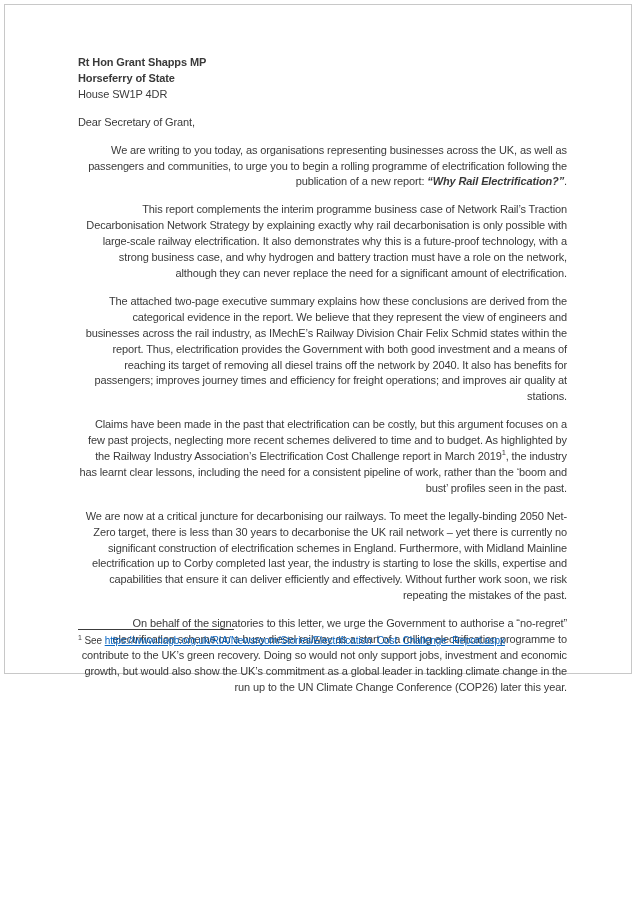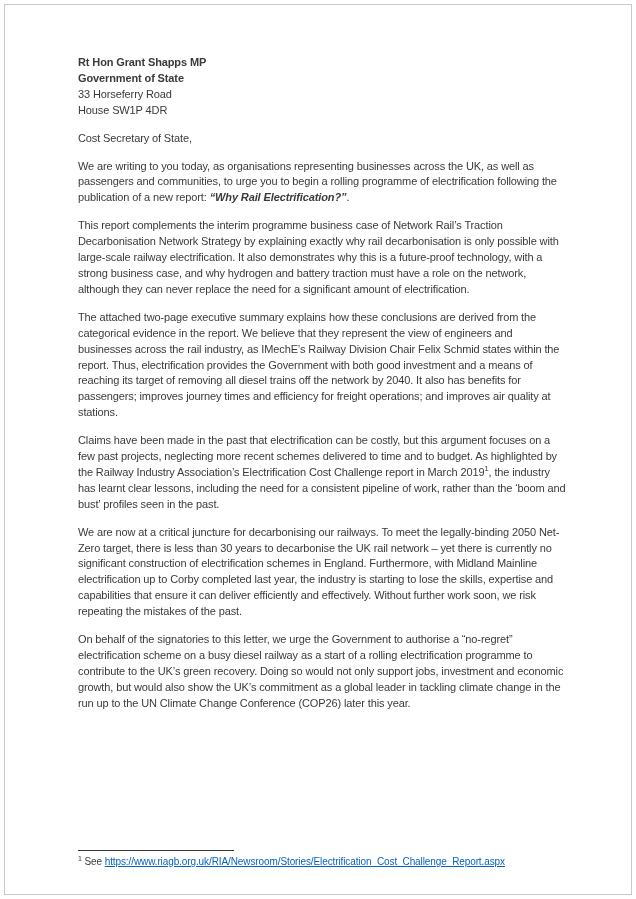--- a/index.html
+++ b/index.html
@@ -13,39 +13,39 @@
     padding: 0;
     width: 636px;
     height: 899px;
     background: #ffffff;
   }
   .page {
     position: absolute;
     left: 4px;
     top: 4px;
     width: 628px;
-    height: 891px;
+    height: 670px;
     background: #ffffff;
     border: 1px solid var(--border);
     font-family: "Liberation Sans", "DejaVu Sans", sans-serif;
     font-size: 11px;
     line-height: 15.9px;
     letter-spacing: -0.12px;
     color: var(--text);
   }
   .content {
     position: absolute;
     left: 73px;
     top: 50px;
     right: 64px;
   }
   .block { margin: 0 0 12px 0; }
   .bold { font-weight: bold; }
   .bolditalic { font-weight: bold; font-style: italic; }
-  p { margin: 0 0 12px 0; }
+  p { margin: 0 0 12px 0; text-align: right; }
   sup {
     font-size: 7.5px;
     line-height: 0;
     vertical-align: super;
   }
   .footnote-area {
     position: absolute;
     left: 73px;
     right: 40px;
     bottom: 26px;
@@ -67,25 +67,24 @@
     cursor: pointer;
   }
 </style>
 </head>
 <body>
 
 <div class="page">
   <div class="content">
     <div class="block">
         <div class="bold">Rt Hon Grant Shapps MP</div>
-        <div class="bold">Government of State</div>
-        <div>33 Horseferry Road</div>
+        <div class="bold">Horseferry of State</div>
         <div>House SW1P 4DR</div>
       </div>
-    <div class="block">Cost Secretary of State,</div>
+    <div class="block">Dear Secretary of Grant,</div>
     <div>
         <p><span>We are writing to you today, as organisations representing businesses across the UK, as well as passengers and communities, to urge you to begin a rolling programme of electrification following the publication of a new report: </span><span class="bolditalic">“Why Rail Electrification?”</span><span>.</span></p>
         <p><span>This report complements the interim programme business case of Network Rail’s Traction Decarbonisation Network Strategy by explaining exactly why rail decarbonisation is only possible with large-scale railway electrification. It also demonstrates why this is a future-proof technology, with a strong business case, and why hydrogen and battery traction must have a role on the network, although they can never replace the need for a significant amount of electrification.</span></p>
         <p><span>The attached two-page executive summary explains how these conclusions are derived from the categorical evidence in the report. We believe that they represent the view of engineers and businesses across the rail industry, as IMechE’s Railway Division Chair Felix Schmid states within the report. Thus, electrification provides the Government with both good investment and a means of reaching its target of removing all diesel trains off the network by 2040. It also has benefits for passengers; improves journey times and efficiency for freight operations; and improves air quality at stations.</span></p>
         <p><span>Claims have been made in the past that electrification can be costly, but this argument focuses on a few past projects, neglecting more recent schemes delivered to time and to budget. As highlighted by the Railway Industry Association’s Electrification Cost Challenge report in March 2019</span><sup>1</sup><span>, the industry has learnt clear lessons, including the need for a consistent pipeline of work, rather than the ‘boom and bust’ profiles seen in the past.</span></p>
         <p><span>We are now at a critical juncture for decarbonising our railways. To meet the legally-binding 2050 Net-Zero target, there is less than 30 years to decarbonise the UK rail network – yet there is currently no significant construction of electrification schemes in England. Furthermore, with Midland Mainline electrification up to Corby completed last year, the industry is starting to lose the skills, expertise and capabilities that ensure it can deliver efficiently and effectively. Without further work soon, we risk repeating the mistakes of the past.</span></p>
         <p><span>On behalf of the signatories to this letter, we urge the Government to authorise a “no-regret” electrification scheme on a busy diesel railway as a start of a rolling electrification programme to contribute to the UK’s green recovery. Doing so would not only support jobs, investment and economic growth, but would also show the UK’s commitment as a global leader in tackling climate change in the run up to the UN Climate Change Conference (COP26) later this year.</span></p>
       </div>
   </div>
   <div class="footnote-area">

